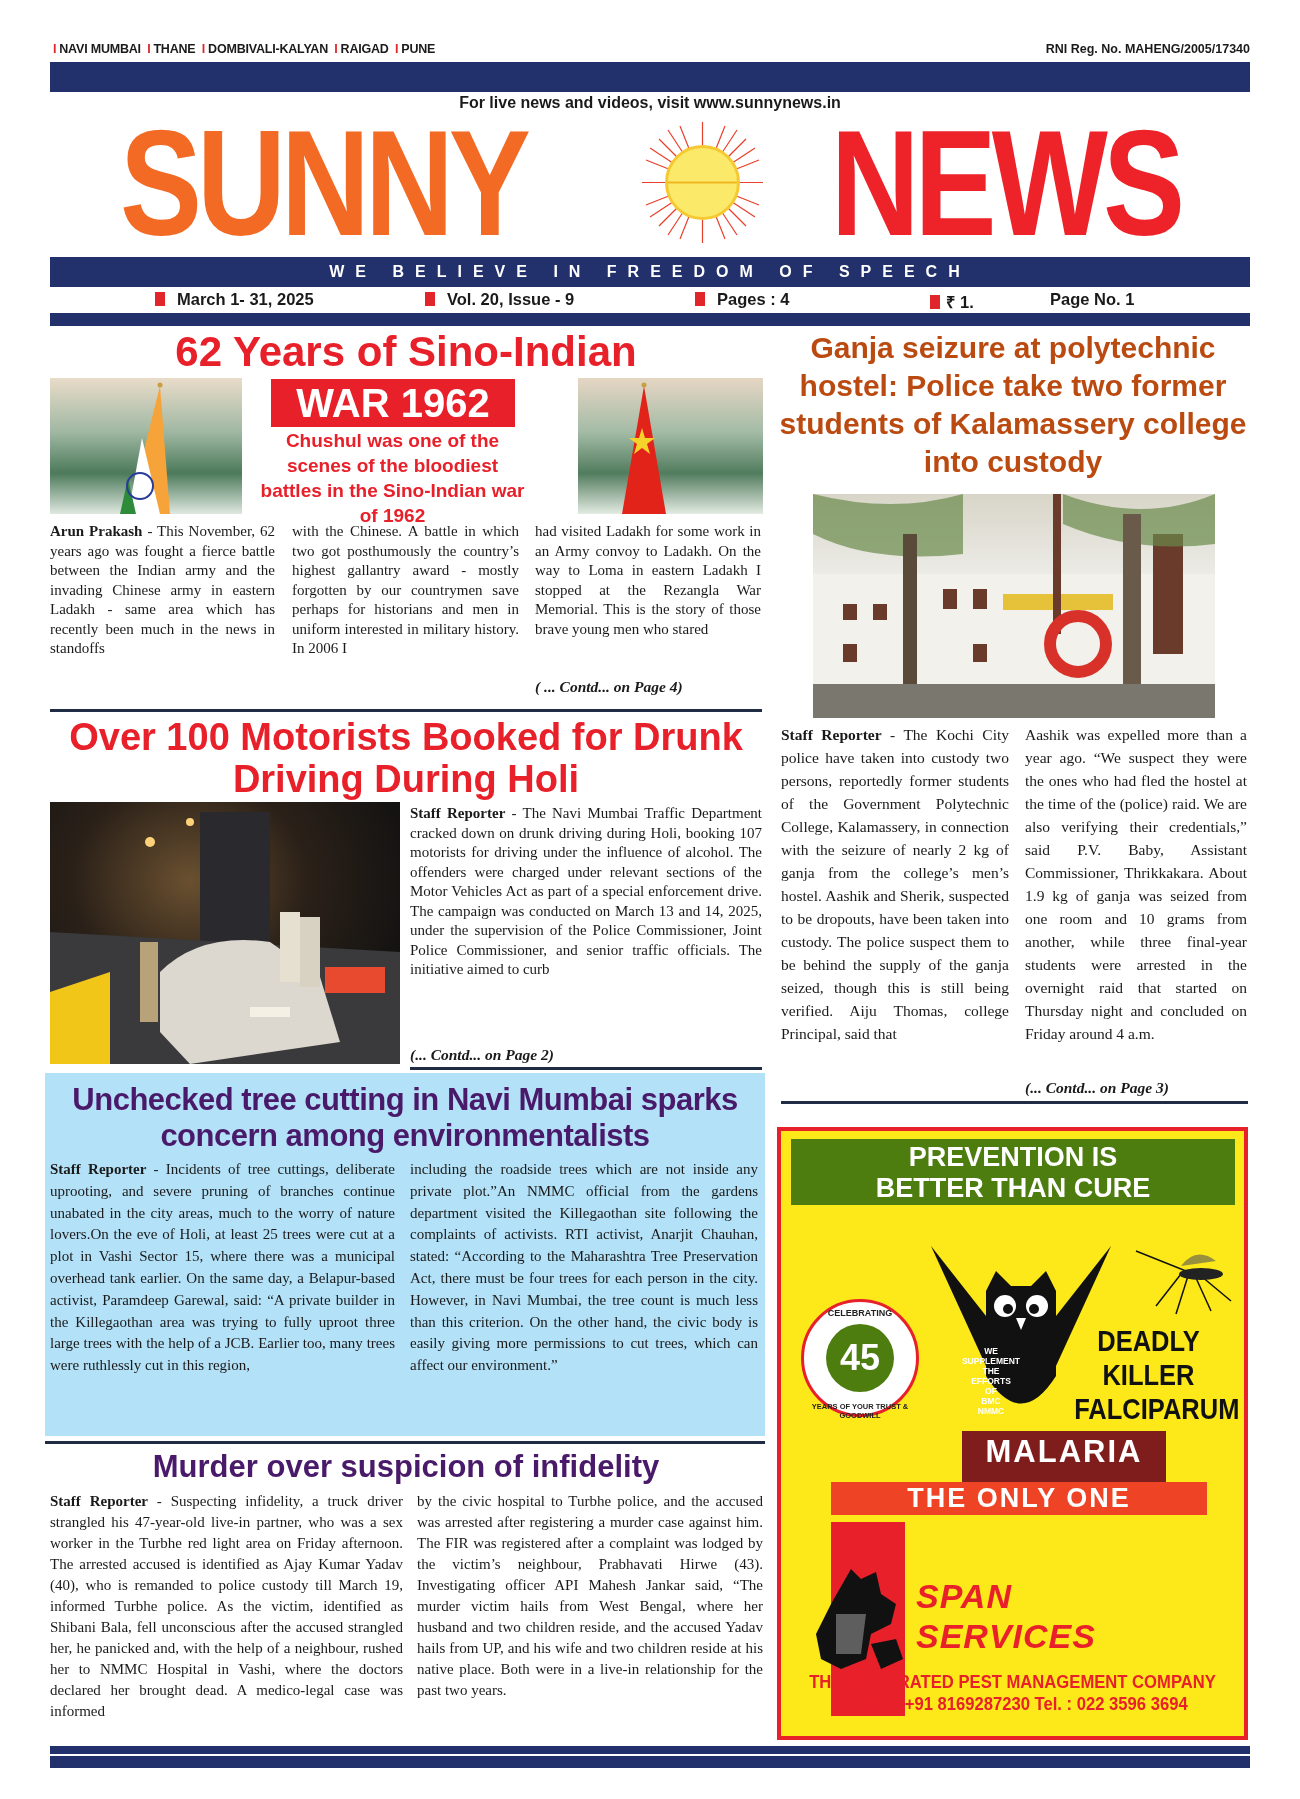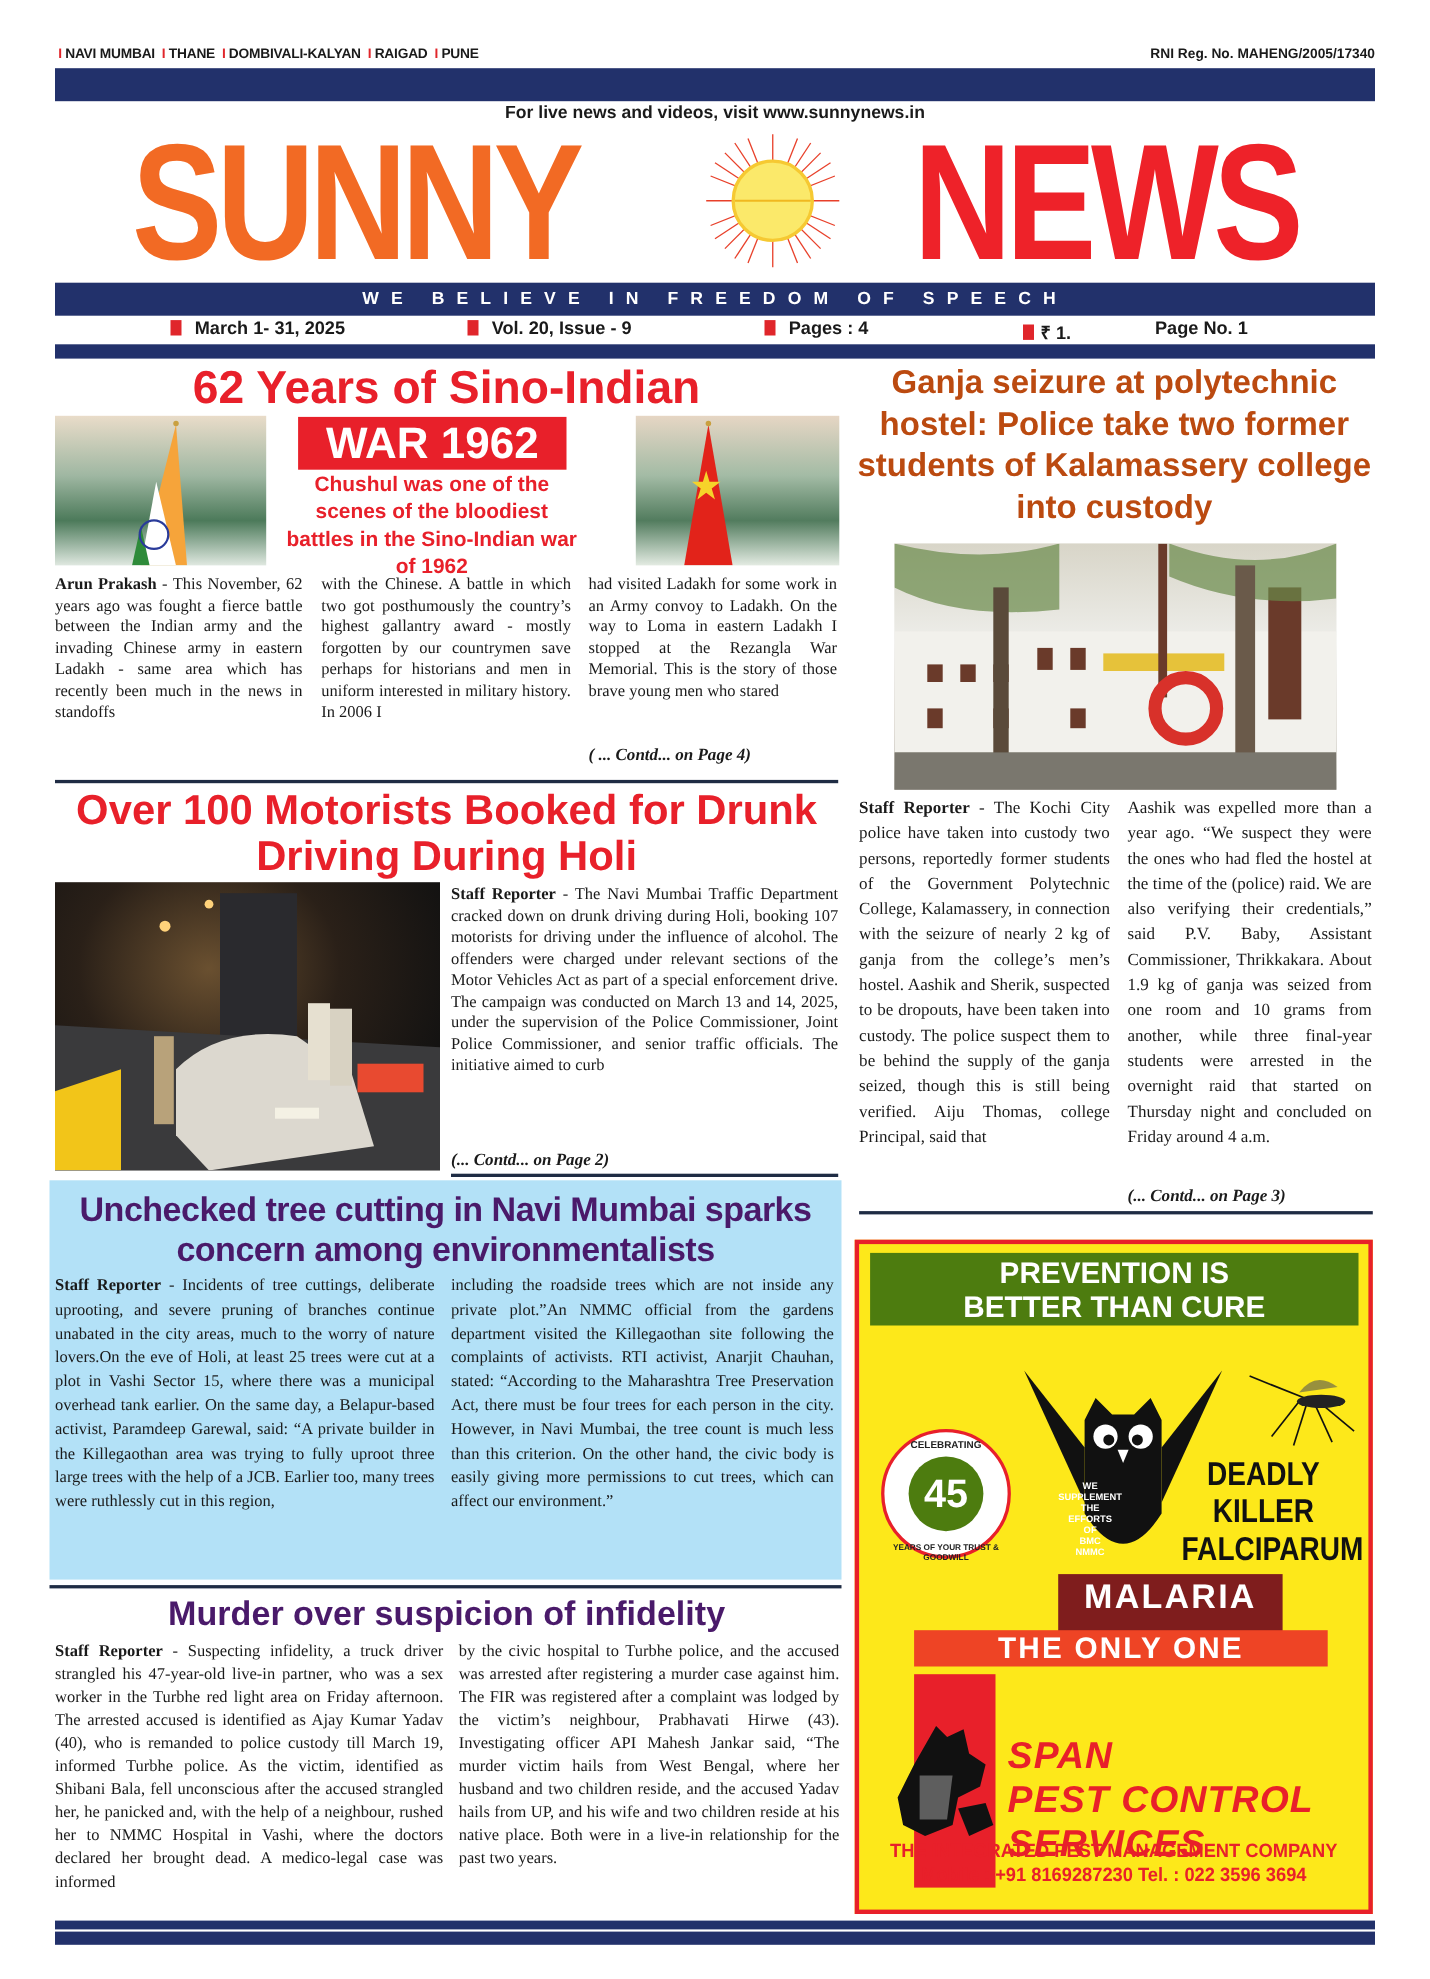--- a/index.html
+++ b/index.html
@@ -229,21 +229,20 @@
   <div class="abs malaria">MALARIA</div>
   <div class="abs onlyone">THE ONLY ONE</div>
   <div class="abs redbar"></div>
   <svg class="abs" style="left:30px;top:433px;" width="96" height="115" viewBox="0 0 96 115">
     <path d="M40 5 L50 15 L65 8 L70 30 L85 40 L80 60 L60 70 L55 95 L30 105 L10 95 L5 70 L20 40 Z" fill="#111"></path>
     <path d="M25 50 L55 50 L50 90 L25 90 Z" fill="#eee" opacity="0.35"></path>
     <path d="M60 80 L85 75 L92 95 L70 105 Z" fill="#111"></path>
   </svg>
   <div class="abs span">
     <div>SPAN</div>
-      <div>PEST CONTROL</div>
       <div>SERVICES</div>
   </div>
   <div class="abs ipm">
     <div>THE INTEGRATED PEST MANAGEMENT COMPANY</div>
     <div>Mobile : +91 8169287230 Tel. : 022 3596 3694</div>
   </div>
 </div>
 
 <div class="abs footbar1 navy"></div>
 <div class="abs footbar2 navy"></div>

